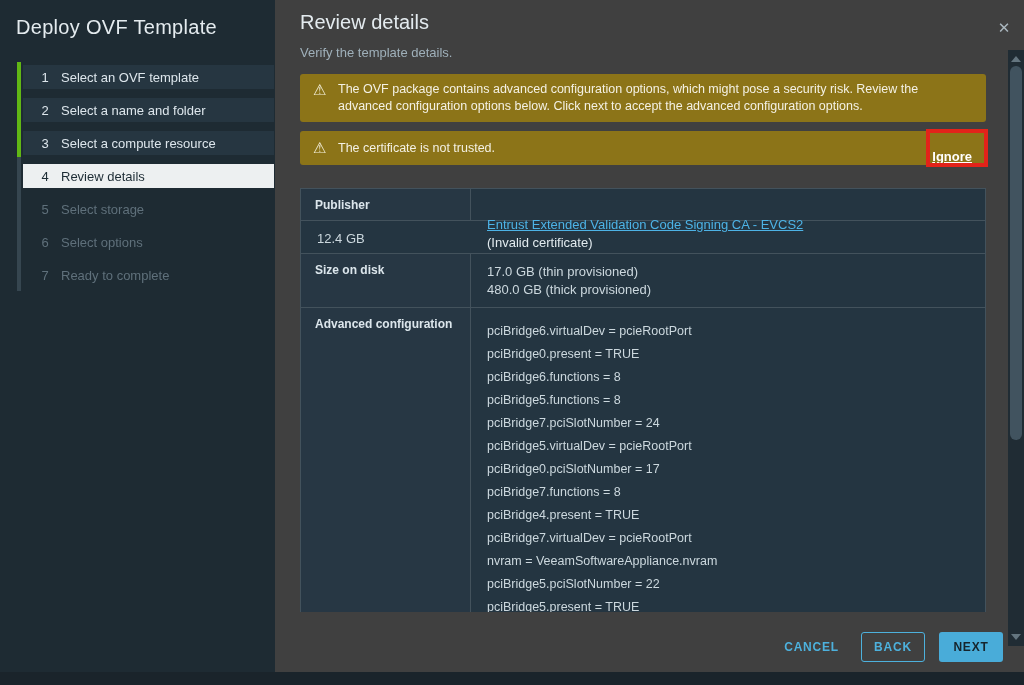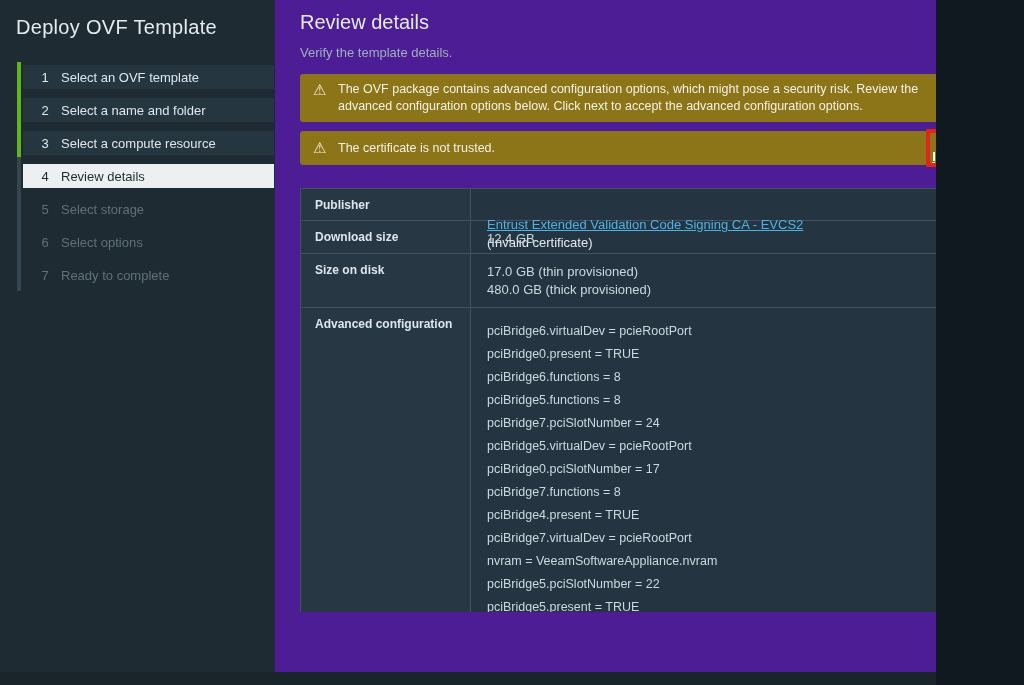--- a/index.html
+++ b/index.html
@@ -1,18 +1,18 @@
 <!DOCTYPE html>
 <html><head>
 <meta charset="utf-8">
 <style>
   * { margin: 0; padding: 0; box-sizing: border-box; }
   html,body { background:#10191f; }
   body { font-family: "Liberation Sans", sans-serif; }
-  .stage { position:relative; width:936px; height:685px; background:#4c1d95; overflow:hidden; }
+  .stage { position:relative; width:1024px; height:685px; background:#404040; overflow:hidden; }
 
   
   .bottom-strip { position:absolute; left:0; top:672px; width:1024px; height:13px; background:#1a242b; }
 
   
   .sidebar { position:absolute; left:0; top:0; width:275px; height:672px; background:#1e2b33; }
   .sidebar-title { position:absolute; left:16px; top:16px; font-size:20px; font-weight:400; letter-spacing:.3px; color:#e4ebef; }
   .rail-done { position:absolute; left:17px; top:62px; width:4px; height:95px; background:#61b715; }
   .rail-todo { position:absolute; left:17px; top:157px; width:4px; height:134px; background:#364650; }
   .steps { position:absolute; left:23px; top:65px; width:251px; }
@@ -123,21 +123,20 @@
   <div class="table-wrap">
     <div class="dtable">
       <div class="drow h32">
         <div class="dlabel">Publisher</div>
         <div class="dvalue">
           <span class="pub-link">Entrust Extended Validation Code Signing CA - EVCS2</span>
           <span class="pub-suffix">(Invalid certificate)</span>
         </div>
       </div>
       <div class="drow h33">
-        <div class="dlabel">Download size</div>
         <div class="dvalue">12.4 GB</div>
       </div>
       <div class="drow h54">
         <div class="dlabel">Size on disk</div>
         <div class="dvalue">17.0 GB (thin provisioned)
 480.0 GB (thick provisioned)</div>
       </div>
       <div class="drow adv">
         <div class="dlabel">Advanced configuration</div>
         <div class="dvalue">pciBridge6.virtualDev = pcieRootPort
@@ -156,14 +155,19 @@
       </div>
     </div>
   </div>
 
   <div class="scrollbar">
     <div class="sb-up"></div>
     <div class="sb-thumb"></div>
     <div class="sb-down"></div>
   </div>
 
+  <div class="footer">
+    <button class="btn-cancel">CANCEL</button>
+    <button class="btn-back">BACK</button>
+    <button class="btn-next">NEXT</button>
+  </div>
 
 </div>
 
 </body></html>

